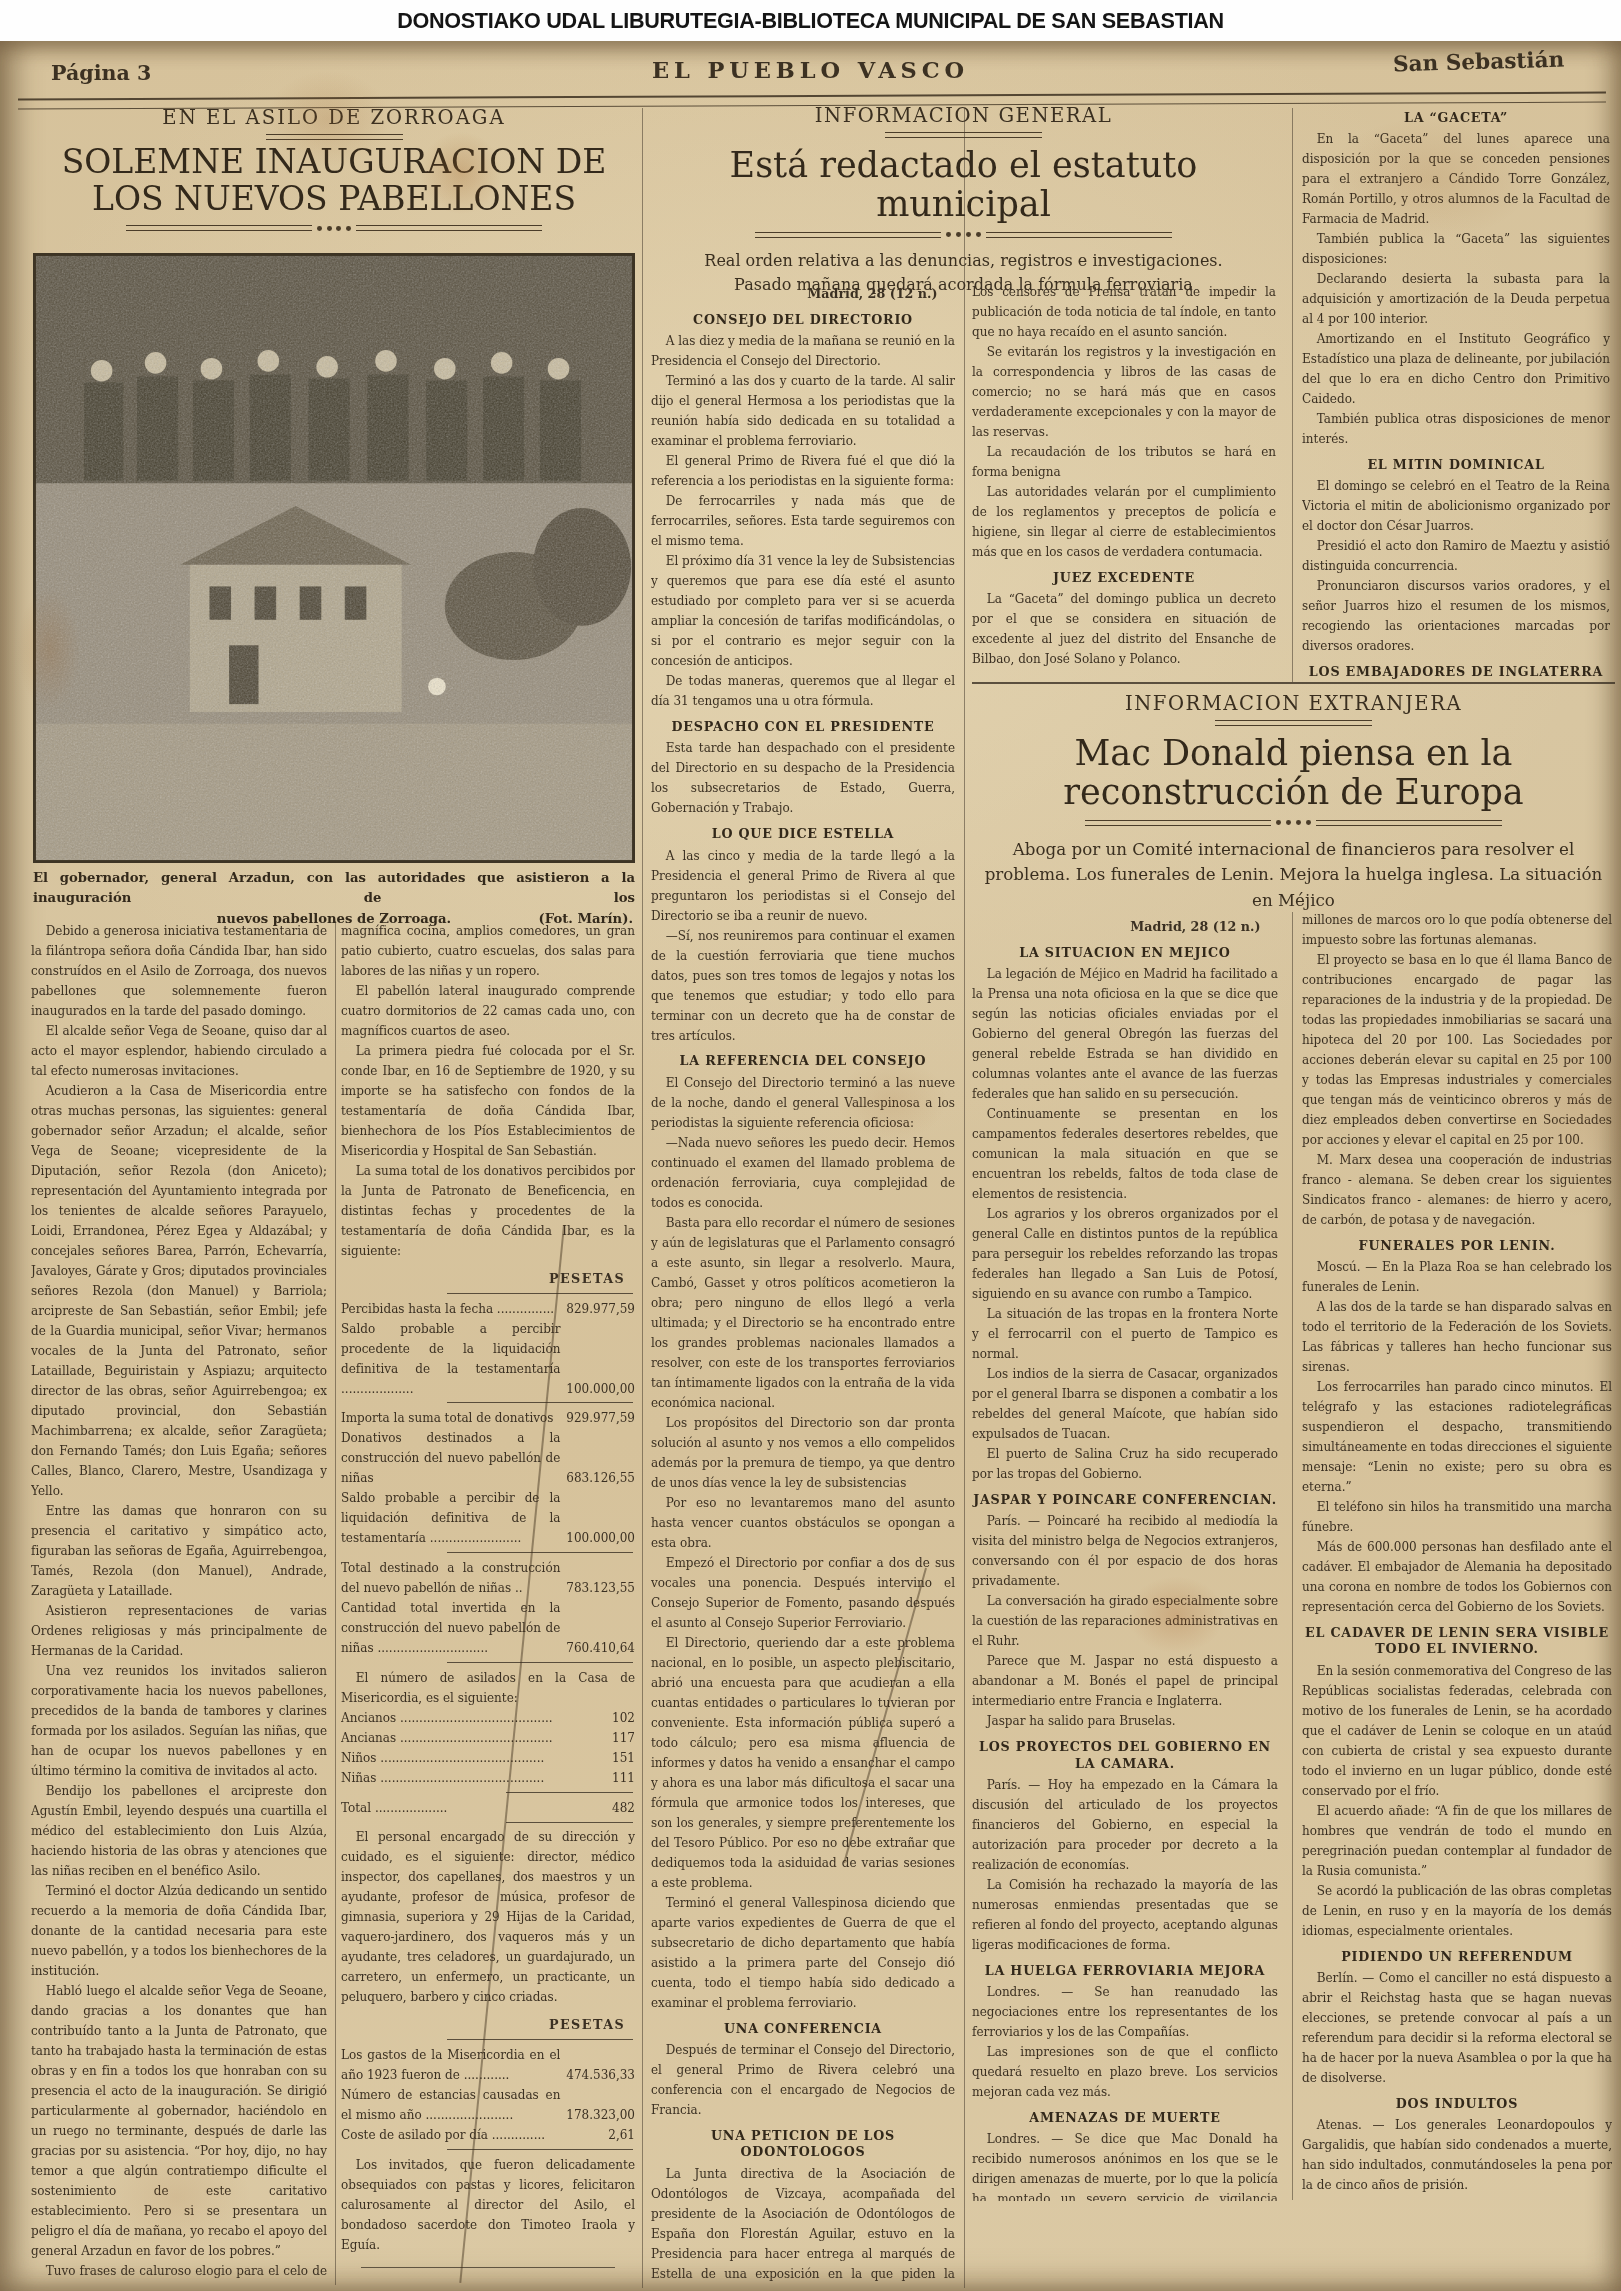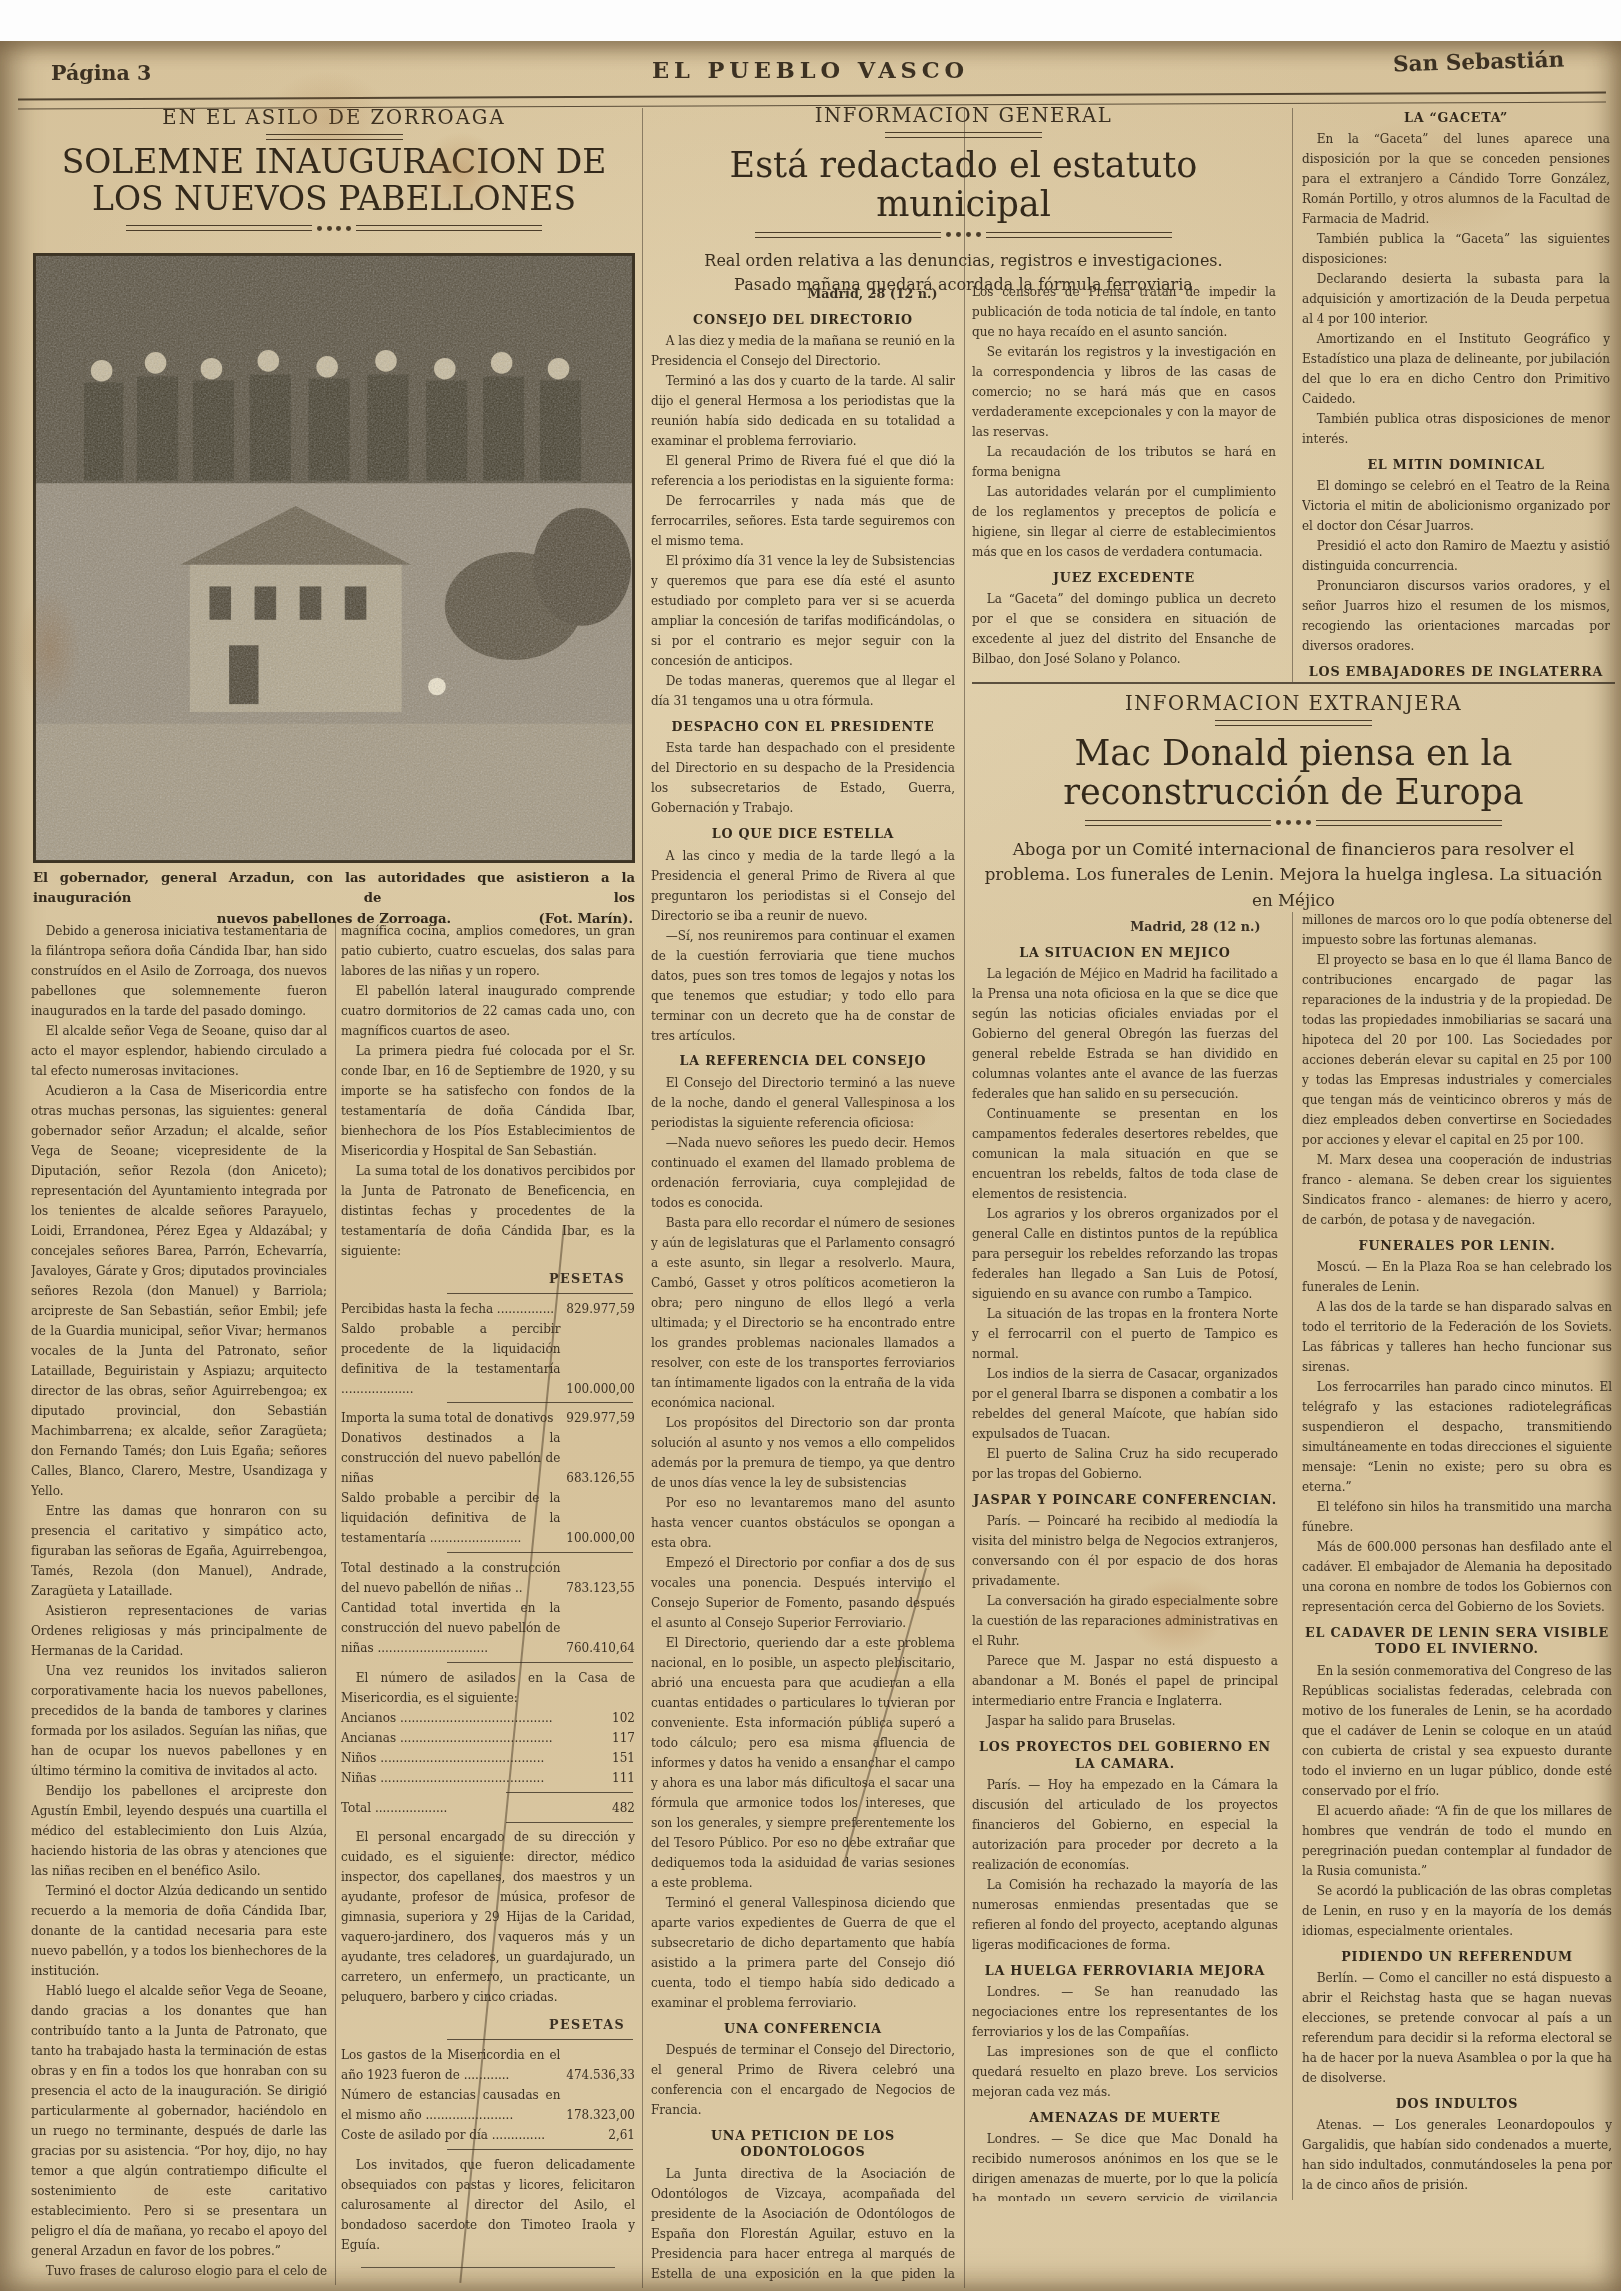--- a/index.html
+++ b/index.html
@@ -87,20 +87,23 @@
   
   .crease{position:absolute;width:2px;background:rgba(60,44,24,.45);transform-origin:top center;pointer-events:none;}
   .crease-a{left:563px;top:1225px;height:1063px;transform:rotate(5.6deg);}
   .crease-b{left:925px;top:1568px;height:306px;transform:rotate(15.5deg);}
 </style>
 </head>
 <body>
 
 <div class="stage">
 
+  <div class="banner">
+    <span>DONOSTIAKO UDAL LIBURUTEGIA-BIBLIOTECA MUNICIPAL DE SAN SEBASTIAN</span>
+  </div>
 
   <div class="paper"></div>
 
   <div class="mh-page">Página 3</div>
   <div class="mh-title">EL PUEBLO VASCO</div>
   <div class="mh-city">San Sebastián</div>
   <div class="mh-rule"></div>
 
   <div class="vrule vr-a"></div>
   <div class="vrule vr-b"></div>

